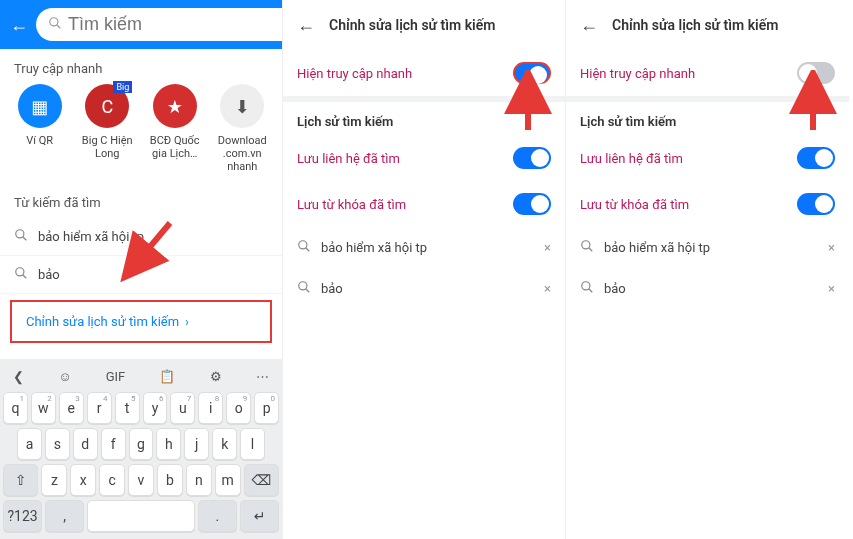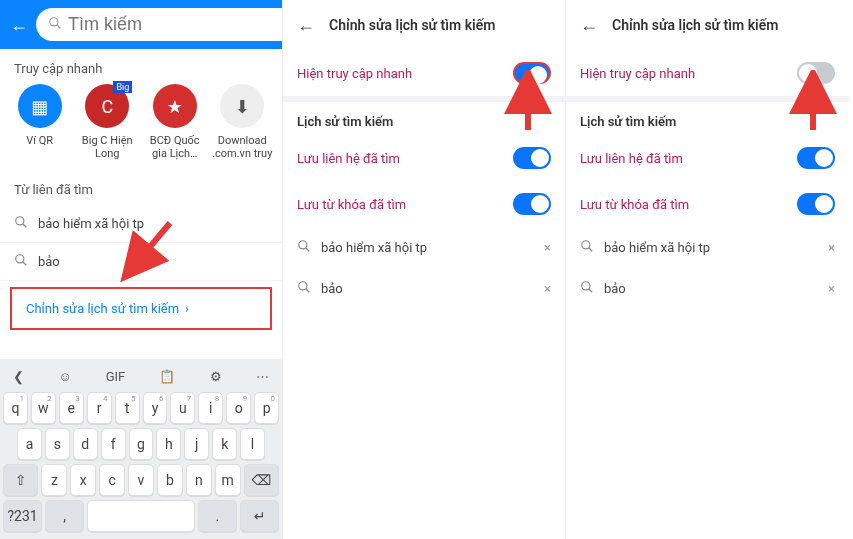--- a/index.html
+++ b/index.html
@@ -203,25 +203,25 @@
       <div class="quick-item">
         <div class="quick-icon qi-red">C<span class="badge-big">Big</span></div>
         <div>Big C Hiện Long</div>
       </div>
       <div class="quick-item">
         <div class="quick-icon qi-red2">★</div>
         <div>BCĐ Quốc gia Lịch…</div>
       </div>
       <div class="quick-item">
         <div class="quick-icon qi-pur">⬇</div>
-        <div>Download .com.vn truy</div>
-      </div>
-    </div>
-
-    <div class="section-label">Từ liên đã tìm</div>
+        <div>Download .com.vn nhanh</div>
+      </div>
+    </div>
+
+    <div class="section-label">Từ kiếm đã tìm</div>
     <div class="history-item">
       <span class="mag-icon">
         <svg width="14" height="14" viewBox="0 0 24 24" fill="none" stroke="currentColor" stroke-width="2">
             <circle cx="10" cy="10" r="7"></circle>
             <line x1="21" y1="21" x2="15" y2="15"></line>
           </svg>
       </span>
       <span>bảo hiểm xã hội tp</span>
     </div>
     <div class="history-item">
@@ -288,21 +288,21 @@
             <div class="key">z</div>
             <div class="key">x</div>
             <div class="key">c</div>
             <div class="key">v</div>
             <div class="key">b</div>
             <div class="key">n</div>
             <div class="key">m</div>
             <div class="key key-wide">⌫</div>
           </div>
           <div class="kb-row">
-            <div class="key key-wide">?231</div>
+            <div class="key key-wide">?123</div>
             <div class="key key-wide">,</div>
             <div class="key key-sp"></div>
             <div class="key key-wide">.</div>
             <div class="key key-wide">↵</div>
           </div>
         </div>
     </div>
   </div>
 
   <div class="panel">

